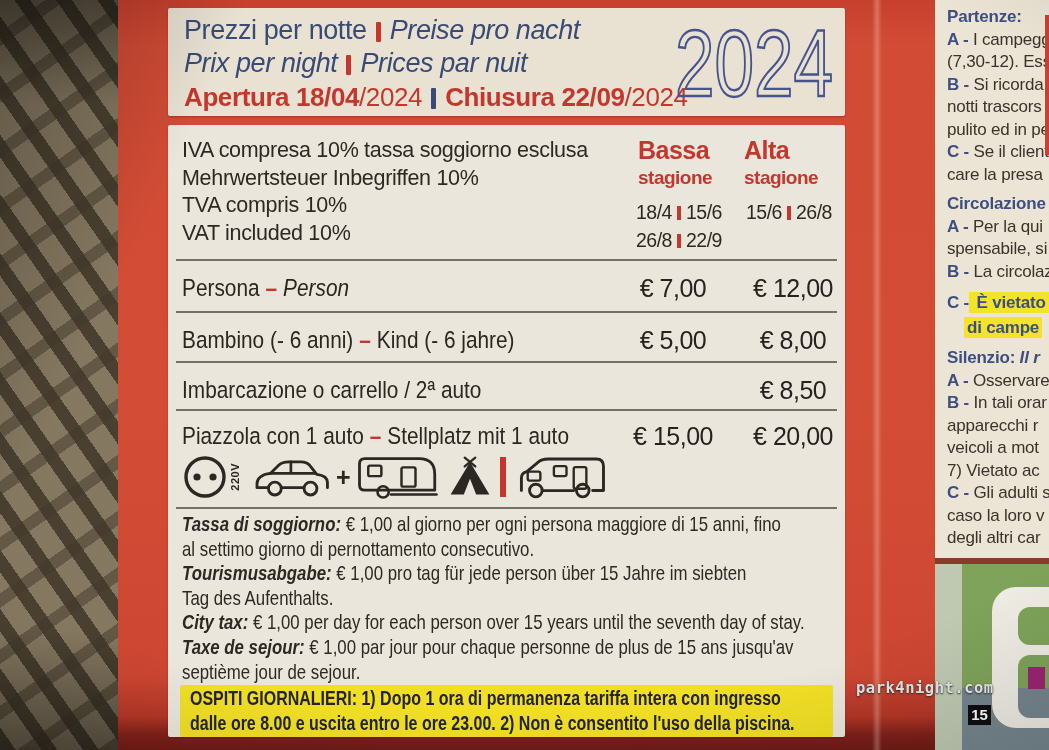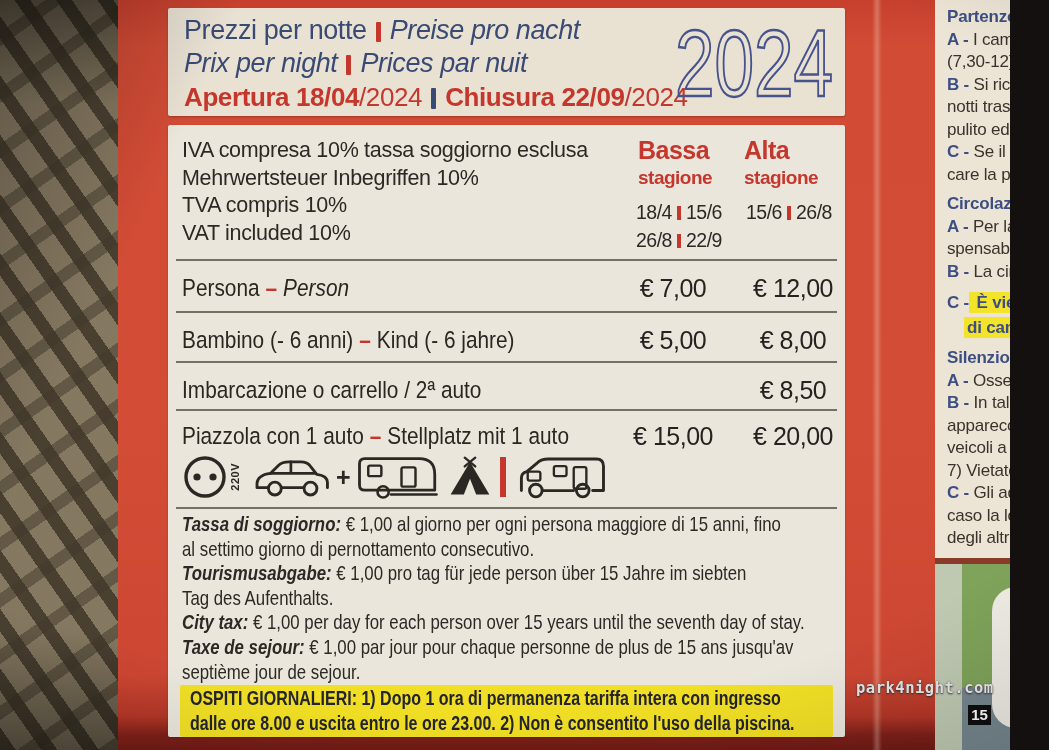--- a/index.html
+++ b/index.html
@@ -1,17 +1,17 @@
 <!DOCTYPE html>
 <html><head>
 <meta charset="utf-8">
 <style>
   html,body{margin:0;padding:0;background:#141010;}
-  #shot{position:relative;width:967px;height:750px;overflow:hidden;
-        font-family:"Liberation Sans",sans-serif;padding-left:43px;-webkit-font-smoothing:antialiased;}
+  #shot{position:relative;width:1049px;height:750px;overflow:hidden;
+        font-family:"Liberation Sans",sans-serif;-webkit-font-smoothing:antialiased;}
   #shot *{box-sizing:border-box;}
 
   
   .pattern{position:absolute;left:0;top:0;width:118px;height:750px;background-color:#97896e;
     background-image:
       linear-gradient(180deg,rgba(0,0,0,.45),rgba(0,0,0,.12) 14%,rgba(0,0,0,.12) 84%,rgba(0,0,0,.45)),
       repeating-linear-gradient(55deg,rgba(74,64,48,.88) 0 13px,rgba(0,0,0,0) 13px 34px),
       repeating-linear-gradient(-35deg,rgba(74,64,48,.50) 0 12px,rgba(0,0,0,0) 12px 46px);}
   .red-flyer{position:absolute;left:118px;top:0;width:817px;height:750px;
     background:linear-gradient(180deg,#c7402e 0%,#d14b35 6%,#d34d36 55%,#cc4632 90%,#b23627 95.5%,#7e2019 98%,#6e1b15 100%);}

